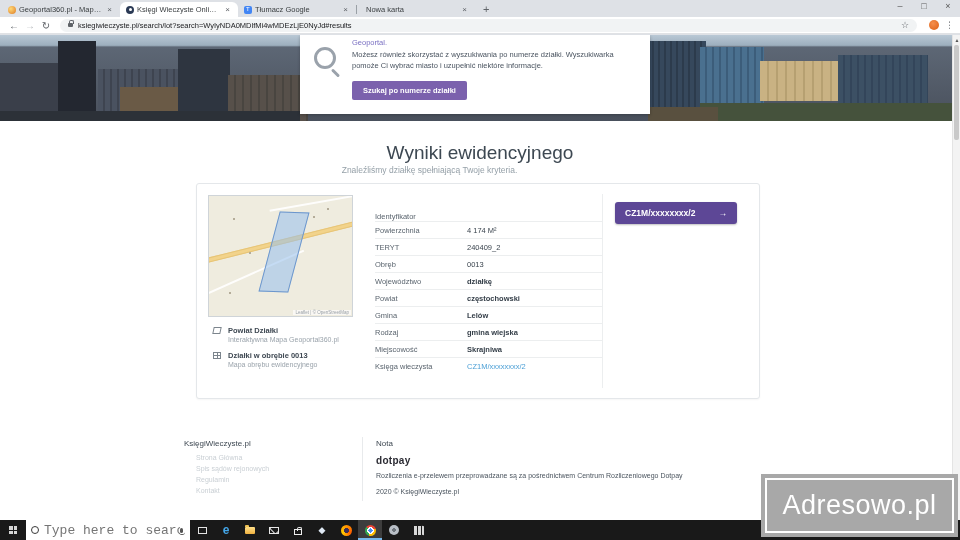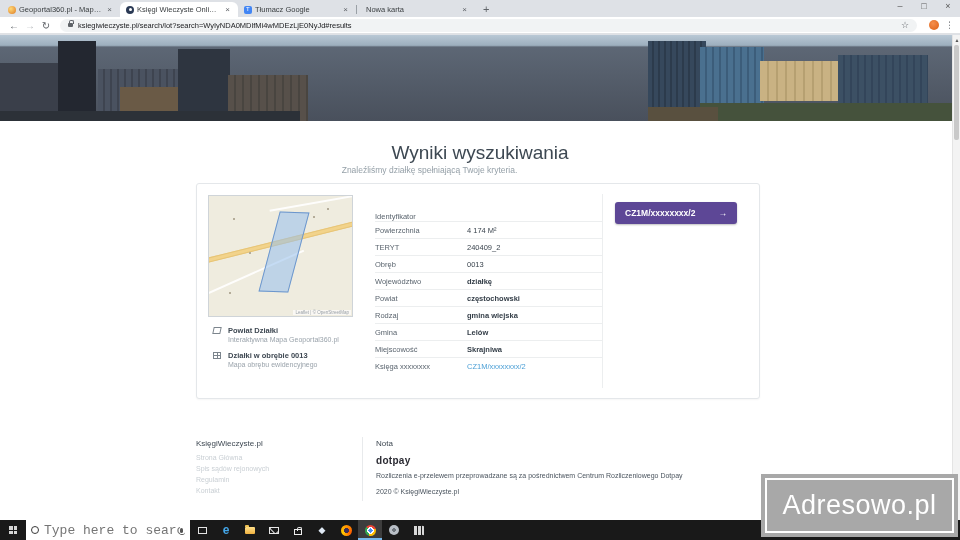--- a/index.html
+++ b/index.html
@@ -81,21 +81,21 @@
   .tval { flex:1; font-size:7.5px; color:#39434d; }
   .tval.bold { font-weight:bold; color:#343e48; }
   .tv-big { font-size:10.5px; font-weight:bold; color:#323c46; }
   .tv-sub { font-size:7px; color:#9aa3ab; margin-top:1px; }
   .tlink { font-size:7.5px; color:#4da0d6; text-decoration:none; }
   .colsep { position:absolute; left:405px; top:10px; bottom:10px; width:1px; background:#eceeef; }
   .kwbtn { position:absolute; left:418px; top:18px; width:122px; height:22px; background:#5d4796; border:none; border-radius:3px; color:#fff; font-size:8.5px; font-weight:bold; display:flex; align-items:center; justify-content:space-between; padding:0 10px; box-shadow:0 1px 2px rgba(0,0,0,.25); }
 
   
   .footer { position:absolute; top:398px; left:0; width:960px; }
-  .f-brand { position:absolute; left:196px; top:6px; font-size:8px; color:#3e4852; }
+  .f-brand { position:absolute; left:184px; top:6px; font-size:8px; color:#3e4852; }
   .f-links { position:absolute; left:196px; top:21px; }
   .f-link { display:block; font-size:7px; color:#c9cfd4; margin-bottom:4px; text-decoration:none; }
   .f-sep { position:absolute; left:362px; top:4px; height:64px; width:1px; background:#e8eaec; }
   .f-nota { position:absolute; left:376px; top:6px; font-size:8px; color:#3e4852; }
   .f-dotpay { position:absolute; left:376px; top:22px; font-size:10px; font-weight:bold; color:#2b2b33; letter-spacing:.3px; }
   .f-note { position:absolute; left:376px; top:39px; font-size:7px; color:#4a545e; }
   .f-copy { position:absolute; left:376px; top:55px; font-size:7px; color:#4a545e; }
 
   
   .scrollbar { position:absolute; right:0; top:0; width:8px; height:485px; background:#f3f3f3; border-left:1px solid #e4e4e4; }
@@ -192,23 +192,29 @@
       <i style="left:178px;bottom:6px;width:52px;height:66px;background:#2e3540"></i>
       <i style="left:228px;bottom:0;width:80px;height:46px;background:repeating-linear-gradient(90deg,#57504a 0 6px,#494540 6px 8px)"></i>
       <i style="left:0;bottom:0;width:300px;height:10px;background:#2c3138"></i>
       <i style="left:648px;bottom:0;width:58px;height:80px;background:repeating-linear-gradient(90deg,#36485c 0 4px,#2c3b4c 4px 6px)"></i>
       <i style="left:700px;bottom:12px;width:64px;height:62px;background:repeating-linear-gradient(90deg,#4a708f 0 5px,#3c5d7a 5px 7px)"></i>
       <i style="left:760px;bottom:20px;width:82px;height:40px;background:repeating-linear-gradient(90deg,#c9b283 0 7px,#b6a071 7px 9px)"></i>
       <i style="left:838px;bottom:10px;width:90px;height:56px;background:repeating-linear-gradient(90deg,#3c5064 0 5px,#33455a 5px 7px)"></i>
       <i style="left:700px;bottom:0;width:260px;height:18px;background:#45523c"></i>
       <i style="left:648px;bottom:0;width:70px;height:14px;background:#59503f"></i>
 
-    </div>
-
-    <div class="page-title">Wyniki wyszukiwania</div>
+      <div class="hero-card">
+        <div class="mag"></div>
+        <a class="hero-link">Geoportal.</a>
+        <div class="hero-text">Możesz również skorzystać z wyszukiwania po numerze działki. Wyszukiwarka pomoże Ci wybrać miasto i uzupełnić niektóre informacje.</div>
+        <button class="hero-btn">Szukaj po numerze działki</button>
+      </div>
+    </div>
+
+    <div class="page-title">Wyniki ewidencyjnego</div>
     <div class="page-sub">Znaleźliśmy działkę spełniającą Twoje kryteria.</div>
 
     <div class="card">
       <div class="mapthumb">
         <div class="road"></div>
         <div class="road2"></div>
         <div class="road3"></div>
         <div class="parcel"></div>
         <span class="mdot" style="left:24px;top:22px"></span>
         <span class="mdot" style="left:40px;top:56px"></span>
@@ -248,33 +254,33 @@
         </div>
         <div class="trow">
           <div class="tlabel">Województwo</div>
           <div class="tval bold">działkę</div>
         </div>
         <div class="trow">
           <div class="tlabel">Powiat</div>
           <div class="tval bold">częstochowski</div>
         </div>
         <div class="trow">
+          <div class="tlabel">Gmina</div>
+          <div class="tval bold">Lelów</div>
+        </div>
+        <div class="trow">
           <div class="tlabel">Rodzaj</div>
           <div class="tval bold">gmina wiejska</div>
         </div>
         <div class="trow">
-          <div class="tlabel">Gmina</div>
-          <div class="tval bold">Lelów</div>
-        </div>
-        <div class="trow">
           <div class="tlabel">Miejscowość</div>
           <div class="tval bold">Skrajniwa</div>
         </div>
         <div class="trow last">
-          <div class="tlabel">Księga xxxxxxxx</div>
+          <div class="tlabel">Księga wieczysta</div>
           <a class="tlink">CZ1M/xxxxxxxx/2</a>
         </div>
       </div>
 
       <div class="colsep"></div>
 
       <button class="kwbtn">
         <span>CZ1M/xxxxxxxx/2</span>
         <span>→</span>
       </button>

